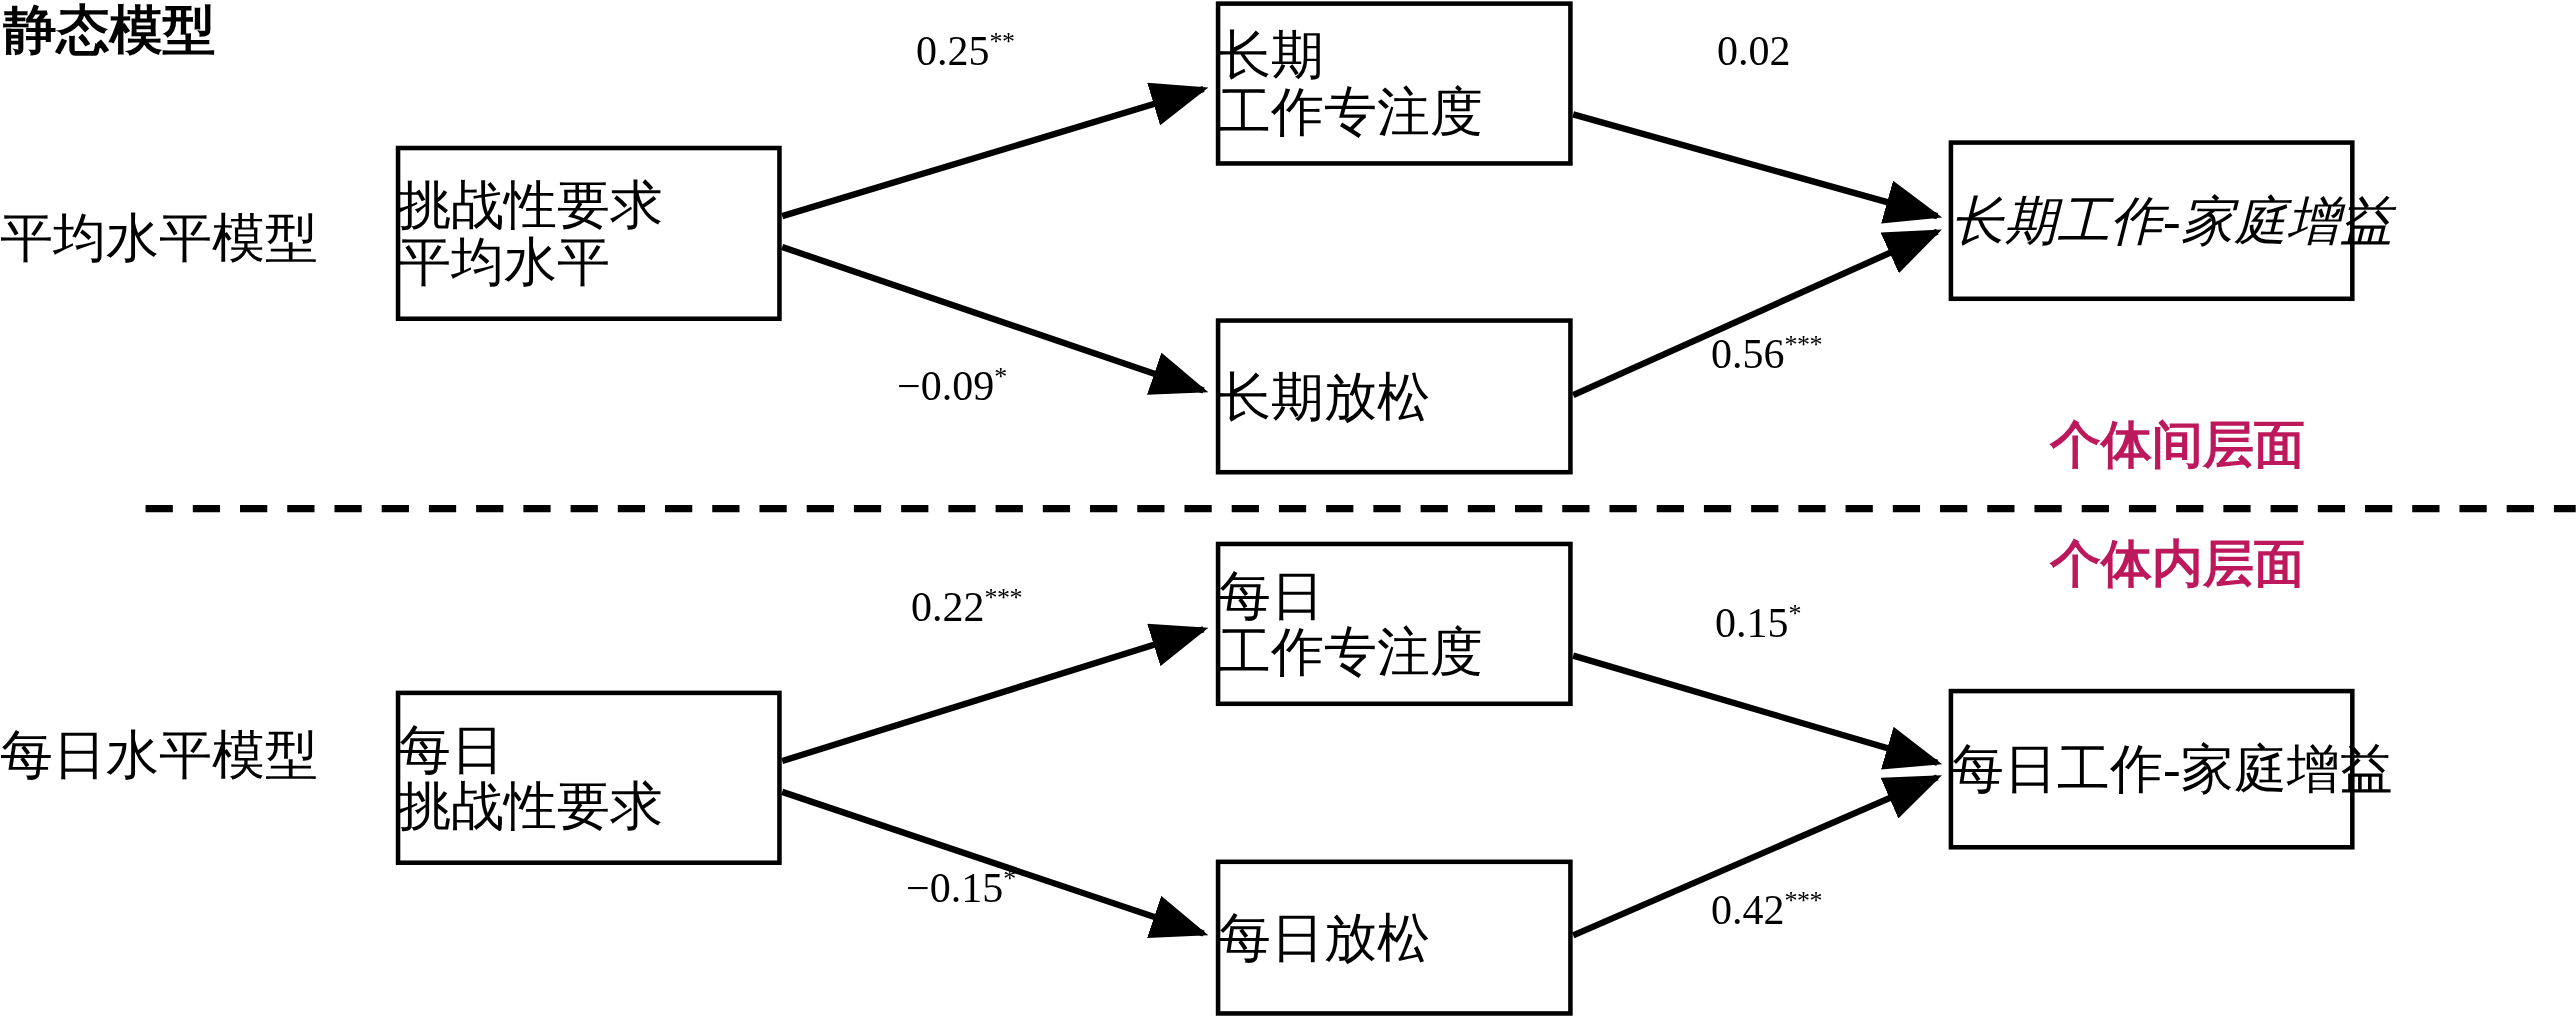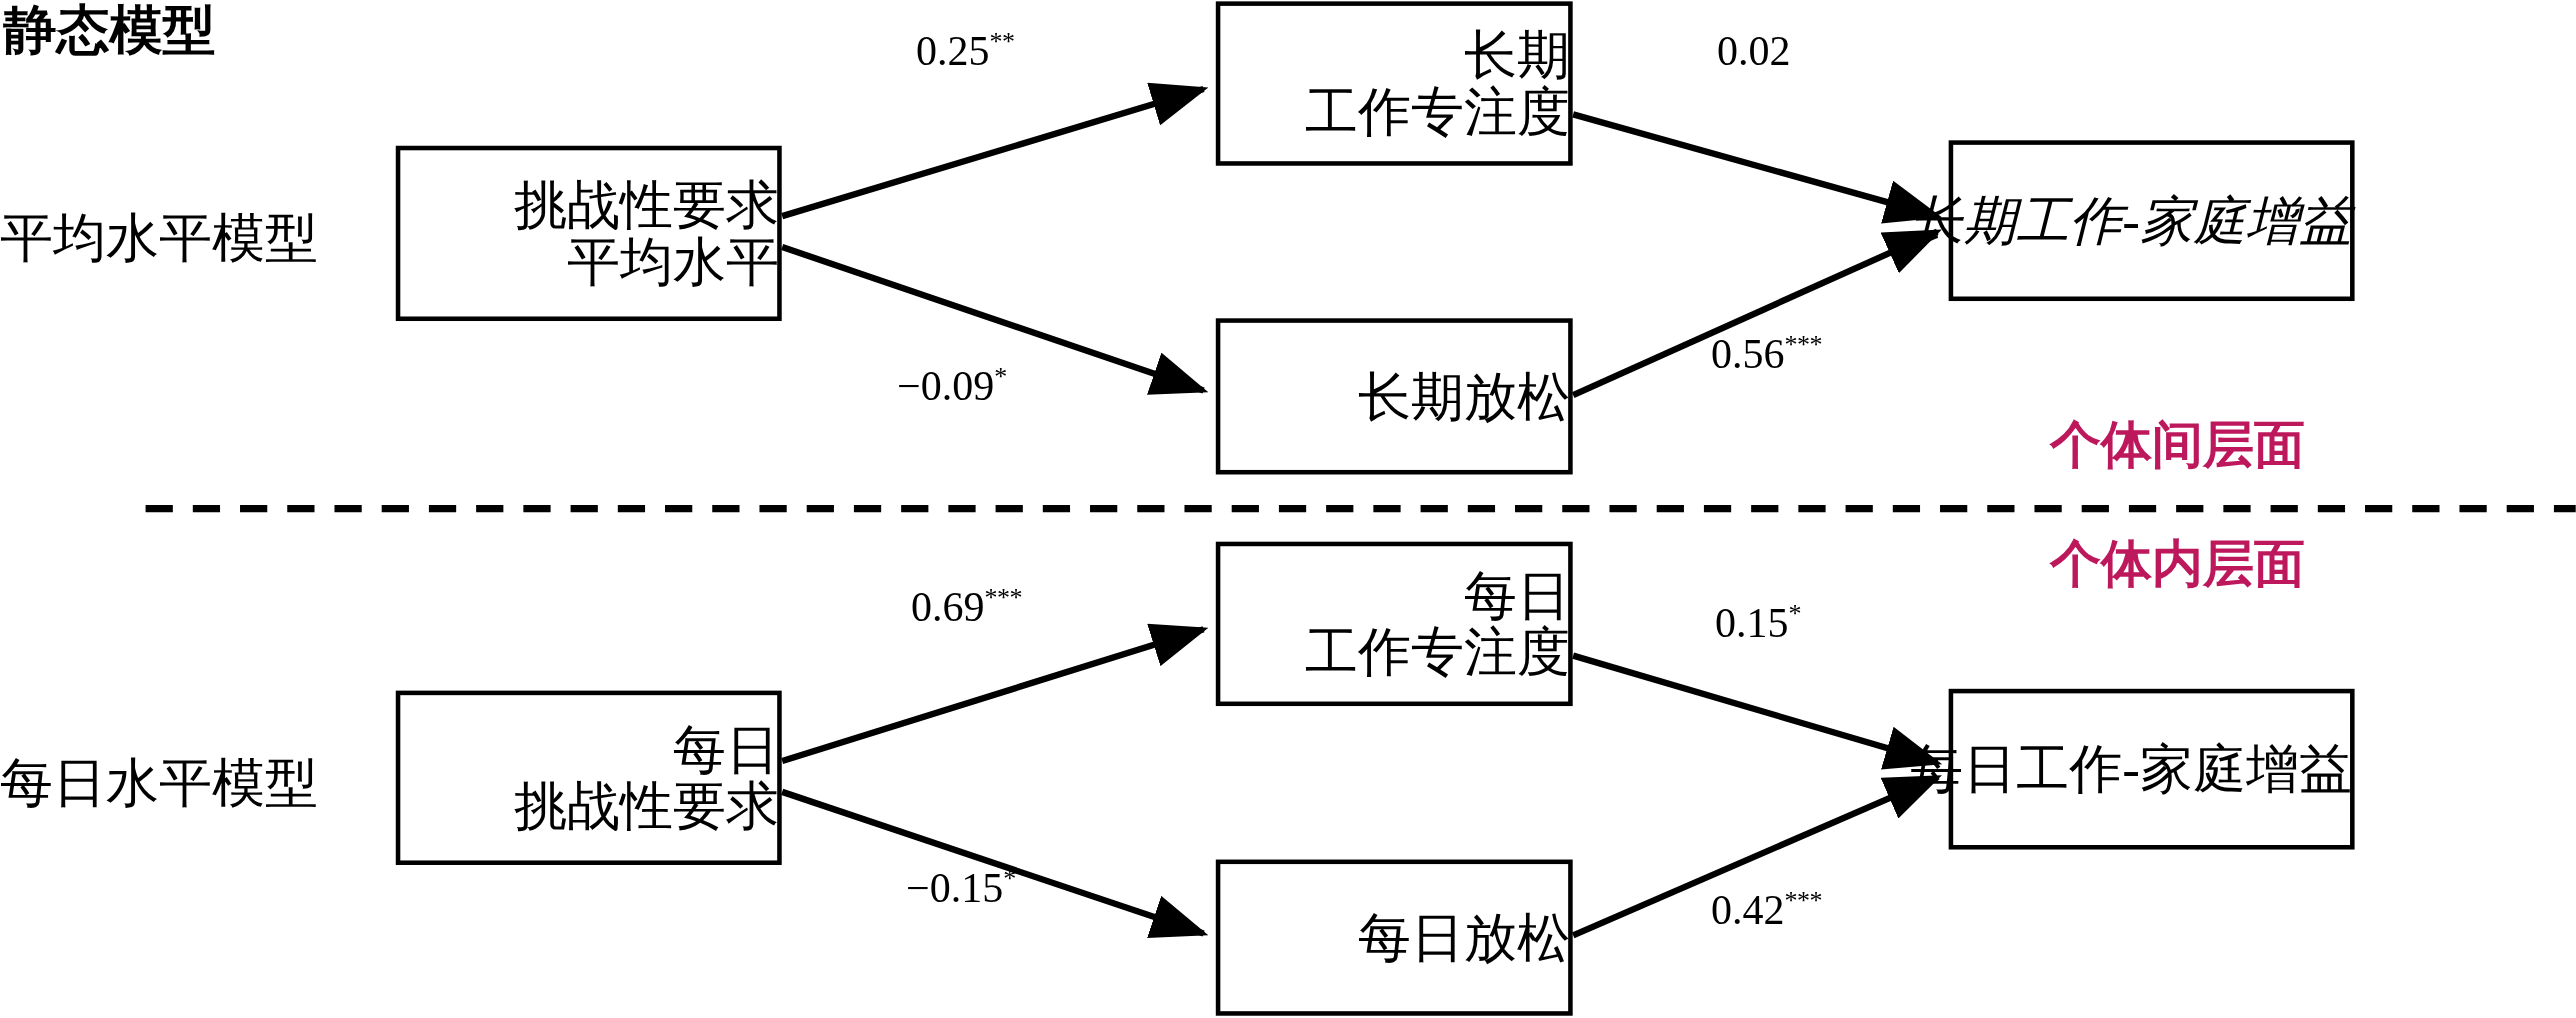--- a/index.html
+++ b/index.html
@@ -24,21 +24,21 @@
   }
   .box-rect {
     fill: #ffffff;
     stroke: #000000;
     stroke-width: 5;
   }
   .node-text {
     position: absolute;
     display: flex;
     flex-direction: column;
-    align-items: flex-end;
+    align-items: flex-start;
     justify-content: center;
     text-align: center;
     font-size: 53px;
     line-height: 1.06;
     color: #000000;
     font-family: "Liberation Serif", "DejaVu Serif", serif;
     white-space: nowrap;
     pointer-events: none;
   }
   .side-label {
@@ -108,21 +108,21 @@
 
     <line x1="861" y1="838" x2="1325" y2="693" stroke="#000" stroke-width="7" marker-end="url(#arrowhead)"></line>
     <line x1="861" y1="872" x2="1325" y2="1028" stroke="#000" stroke-width="7" marker-end="url(#arrowhead)"></line>
     <line x1="1732" y1="722" x2="2133" y2="840" stroke="#000" stroke-width="7" marker-end="url(#arrowhead)"></line>
     <line x1="1732" y1="1030" x2="2133" y2="856" stroke="#000" stroke-width="7" marker-end="url(#arrowhead)"></line>
   </svg>
 
   <div class="title-label" style="left:3.6px; top:-5.4px;">静态模型</div>
 
   <div class="side-label" style="left:0px; top:203px;">平均水平模型</div>
-  <div class="side-label" style="left:0px; top:748px;text-align:center;">每日水平模型</div>
+  <div class="side-label" style="left:0px; top:720px;text-align:center;">每日水平模型</div>
 
   <div class="level-label" style="left:2305px; top:411px; transform:translateX(-100%);">个体间层面</div>
   <div class="level-label" style="left:2305px; top:530px; transform:translateX(-100%);">个体内层面</div>
 
   <div class="node-text" style="left:398px; top:148px; width:381px; height:171px;">
     <span>挑战性要求</span>
     <span>平均水平</span>
   </div>
   <div class="node-text" style="left:1218px; top:3.6px; width:352px; height:160px;">
     <span>长期</span>
@@ -157,21 +157,21 @@
     <span>工作专注度</span>
   </div>
   <div class="node-text" style="left:1951px; top:691px; width:401px; height:156px;">
     <span>每日工作-家庭增益</span>
   </div>
   <div class="node-text" style="left:1218px; top:862px; width:352px; height:152px;">
     <span>每日放松</span>
   </div>
 
   <div class="coef" style="left:911px; top:583px;">
-    <span>0.69</span><sup>***</sup>
+    <span>0.22</span><sup>***</sup>
   </div>
   <div class="coef" style="left:897px; top:864px;margin-left:9px;">
     <span>−0.15</span><sup>*</sup>
   </div>
   <div class="coef" style="left:1715px; top:599px;">
     <span>0.15</span><sup>*</sup>
   </div>
   <div class="coef" style="left:1711px; top:886px;">
     <span>0.42</span><sup>***</sup>
   </div>

